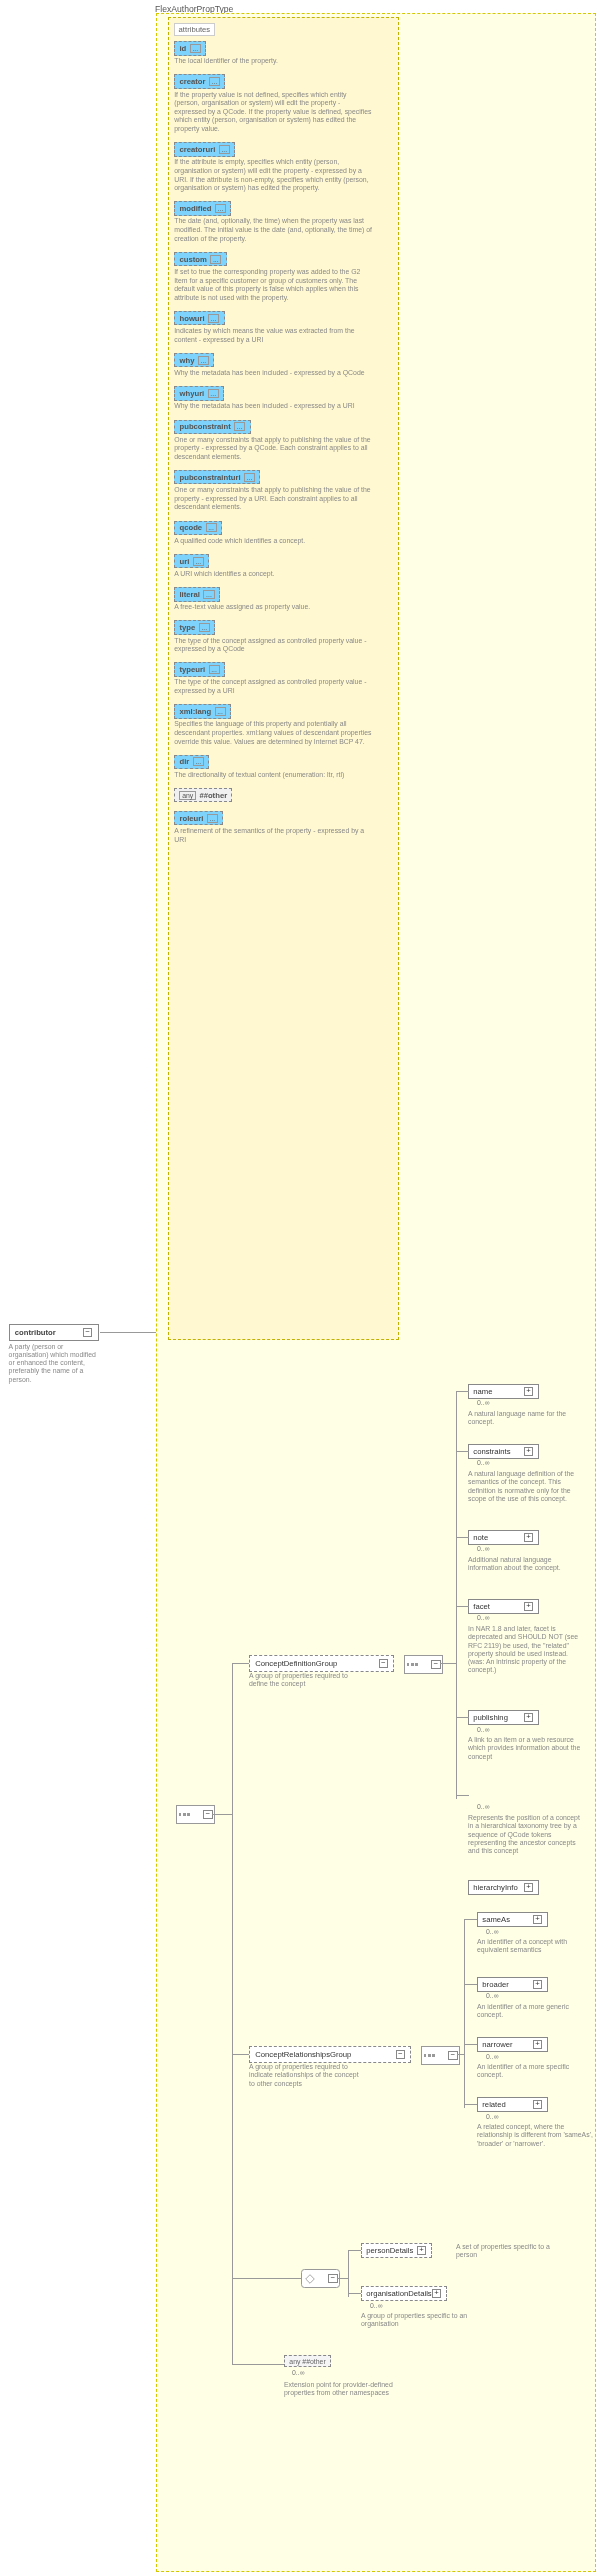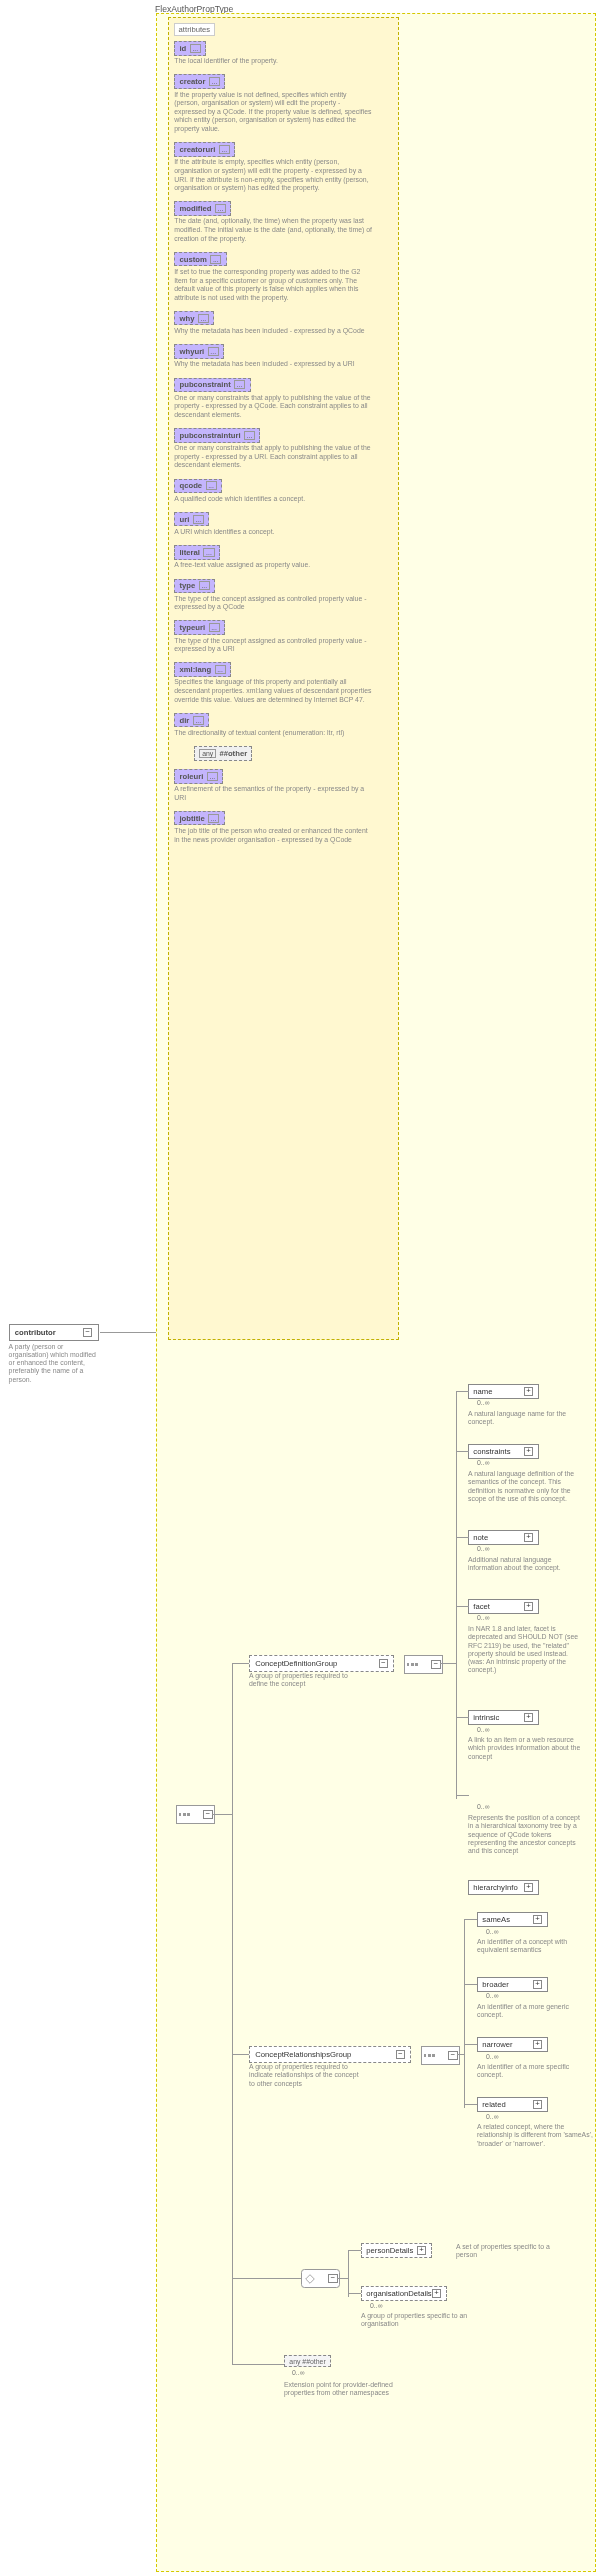--- a/index.html
+++ b/index.html
@@ -7,21 +7,21 @@
 .type-label{position:absolute;top:4.3px;left:155px;font-size:8.6px;color:#555}
 .root-box{position:absolute;top:1324px;left:8.6px;width:90px}
 .box{border:0.9px solid #888;padding:2.6px 5.2px;display:flex;justify-content:space-between;align-items:center;background:#fff}
 .box-label{font-weight:bold;color:#444}
 .exp{border:0.9px solid #888;width:7.7px;height:7.7px;line-height:6.9px;text-align:center;font-size:7.7px;cursor:default;background:#fff}
 .desc{font-size:6.9px;color:#888;margin-top:1.7px;line-height:1.2}
 .outer{position:absolute;top:13px;left:156px;width:438px;height:2557px;background:#ffffe6;border:0.9px dashed #d4c900}
 .attrs-container{position:absolute;top:17px;left:168px;width:219px;height:1311px;background:#fff8d0;border:0.9px dashed #c0b000;padding:5.2px}
 .attrs-title{font-size:7.7px;color:#666;margin-bottom:5.2px;border:0.9px solid #ccc;display:inline-block;padding:0.9px 3.4px;background:#fff}
 .attr{margin-bottom:8.6px;width:198px}
-.attr-name{border:0.9px dashed #888;padding:1.7px 4.3px;display:inline-flex;align-items:center;gap:3.4px;font-weight:bold;color:#555;background:#c4b5fd}
+.attr-name{border:0.9px dashed #888;padding:1.7px 4.3px;display:inline-flex;align-items:center;gap:3.4px;font-weight:bold;color:#555;background:#7dd3fc}
 .attr-name .bn{border:0.9px solid #999;padding:0 1.7px;font-size:6.9px;font-weight:normal}
 .attr-desc{font-size:6.9px;color:#888;line-height:1.25;margin-top:1.7px}
 .seq-node{position:absolute;width:34px;height:17px;border:0.9px solid #999;background:#fff;display:flex;align-items:center;justify-content:space-between;padding:0 1.7px}
 .seq-dots{display:flex;gap:1.7px}
 .seq-dots span{width:2.6px;height:2.6px;background:#999;display:block}
 .grp-box{position:absolute;border:0.9px dashed #888;padding:2.6px 5.2px;display:flex;justify-content:space-between;align-items:center;background:#fff}
 .grp-desc{position:absolute;font-size:6.9px;color:#888;width:112px;line-height:1.2}
 .child-box{position:absolute;border:0.9px solid #888;padding:1.7px 4.3px;display:flex;justify-content:space-between;align-items:center;background:#fff;min-width:60px}
 .child-desc{position:absolute;font-size:6.9px;color:#888;width:116px;line-height:1.2}
 .occ{position:absolute;font-size:6.9px;color:#777}
@@ -47,34 +47,34 @@
   <div class="outer"></div>
 
   <div class="attrs-container">
     <div class="attrs-title">attributes</div>
     <div id="attrs-list">
         <div class="attr"><div class="attr-name">id<span class="bn">...</span></div><div class="attr-desc">The local identifier of the property.</div></div>
         <div class="attr"><div class="attr-name">creator<span class="bn">...</span></div><div class="attr-desc">If the property value is not defined, specifies which entity (person, organisation or system) will edit the property - expressed by a QCode. If the property value is defined, specifies which entity (person, organisation or system) has edited the property value.</div></div>
         <div class="attr"><div class="attr-name">creatoruri<span class="bn">...</span></div><div class="attr-desc">If the attribute is empty, specifies which entity (person, organisation or system) will edit the property - expressed by a URI. If the attribute is non-empty, specifies which entity (person, organisation or system) has edited the property.</div></div>
         <div class="attr"><div class="attr-name">modified<span class="bn">...</span></div><div class="attr-desc">The date (and, optionally, the time) when the property was last modified. The initial value is the date (and, optionally, the time) of creation of the property.</div></div>
         <div class="attr"><div class="attr-name">custom<span class="bn">...</span></div><div class="attr-desc">If set to true the corresponding property was added to the G2 Item for a specific customer or group of customers only. The default value of this property is false which applies when this attribute is not used with the property.</div></div>
+        <div class="attr"><div class="attr-name">howuri<span class="bn">...</span></div><div class="attr-desc">Indicates by which means the value was extracted from the content - expressed by a URI</div></div>
         <div class="attr"><div class="attr-name">why<span class="bn">...</span></div><div class="attr-desc">Why the metadata has been included - expressed by a QCode</div></div>
         <div class="attr"><div class="attr-name">whyuri<span class="bn">...</span></div><div class="attr-desc">Why the metadata has been included - expressed by a URI</div></div>
         <div class="attr"><div class="attr-name">pubconstraint<span class="bn">...</span></div><div class="attr-desc">One or many constraints that apply to publishing the value of the property - expressed by a QCode. Each constraint applies to all descendant elements.</div></div>
         <div class="attr"><div class="attr-name">pubconstrainturi<span class="bn">...</span></div><div class="attr-desc">One or many constraints that apply to publishing the value of the property - expressed by a URI. Each constraint applies to all descendant elements.</div></div>
         <div class="attr"><div class="attr-name">qcode<span class="bn">...</span></div><div class="attr-desc">A qualified code which identifies a concept.</div></div>
         <div class="attr"><div class="attr-name">uri<span class="bn">...</span></div><div class="attr-desc">A URI which identifies a concept.</div></div>
         <div class="attr"><div class="attr-name">literal<span class="bn">...</span></div><div class="attr-desc">A free-text value assigned as property value.</div></div>
         <div class="attr"><div class="attr-name">type<span class="bn">...</span></div><div class="attr-desc">The type of the concept assigned as controlled property value - expressed by a QCode</div></div>
         <div class="attr"><div class="attr-name">typeuri<span class="bn">...</span></div><div class="attr-desc">The type of the concept assigned as controlled property value - expressed by a URI</div></div>
         <div class="attr"><div class="attr-name">xml:lang<span class="bn">...</span></div><div class="attr-desc">Specifies the language of this property and potentially all descendant properties. xml:lang values of descendant properties override this value. Values are determined by Internet BCP 47.</div></div>
         <div class="attr"><div class="attr-name">dir<span class="bn">...</span></div><div class="attr-desc">The directionality of textual content (enumeration: ltr, rtl)</div></div>
-        <div class="attr"><div class="attr-name" style="background: rgb(240, 240, 240); margin-left: 20px;"><span class="bn">any</span> ##other</div></div>
+        <div class="attr"><div class="attr-name" style="background: rgb(240, 240, 240);"><span class="bn">any</span> ##other</div></div>
         <div class="attr"><div class="attr-name">roleuri<span class="bn">...</span></div><div class="attr-desc">A refinement of the semantics of the property - expressed by a URI</div></div>
-        <div class="attr"><div class="attr-name">jobtitle<span class="bn">...</span></div><div class="attr-desc">The job title of the person who created or enhanced the content in the news provider organisation - expressed by a QCode</div></div>
       </div>
   </div>
 
   <div class="seq-node" style="top:1805px;left:176px">
     <div class="seq-dots">
         <span></span>
         <span></span>
         <span></span>
       </div>
     <span class="exp">−</span>
@@ -117,21 +117,21 @@
   <div class="child-desc" style="top:1556px;left:468px">Additional natural language information about the concept.</div>
 
   <div class="child-box" style="top:1599px;left:468px">
       <span>facet</span>
       <span class="exp">+</span>
     </div>
   <div class="occ" style="top:1614px;left:477px">0..∞</div>
   <div class="child-desc" style="top:1625px;left:468px">In NAR 1.8 and later, facet is deprecated and SHOULD NOT (see RFC 2119) be used, the "related" property should be used instead. (was: An intrinsic property of the concept.)</div>
 
   <div class="child-box" style="top:1710px;left:468px">
-      <span>intrinsic</span>
+      <span>publishing</span>
       <span class="exp">+</span>
     </div>
   <div class="occ" style="top:1726px;left:477px">0..∞</div>
   <div class="child-desc" style="top:1736px;left:468px">A link to an item or a web resource which provides information about the concept</div>
 
   <div class="child-box" style="top:1880px;left:468px">
       <span>hierarchyInfo</span>
       <span class="exp">+</span>
     </div>
   <div class="occ" style="top:1803px;left:477px">0..∞</div>

